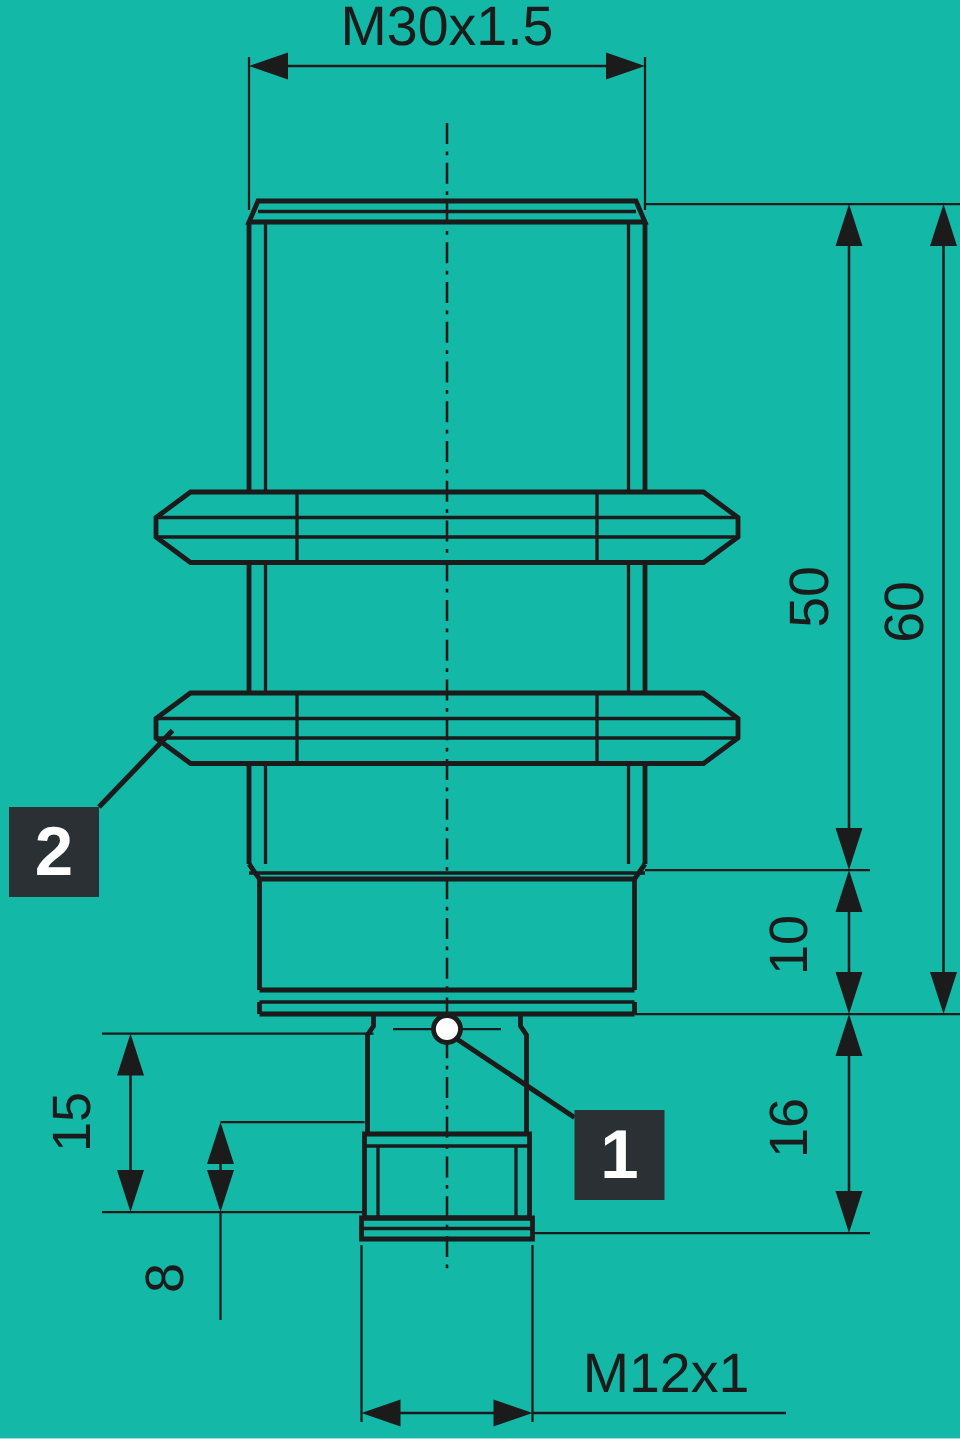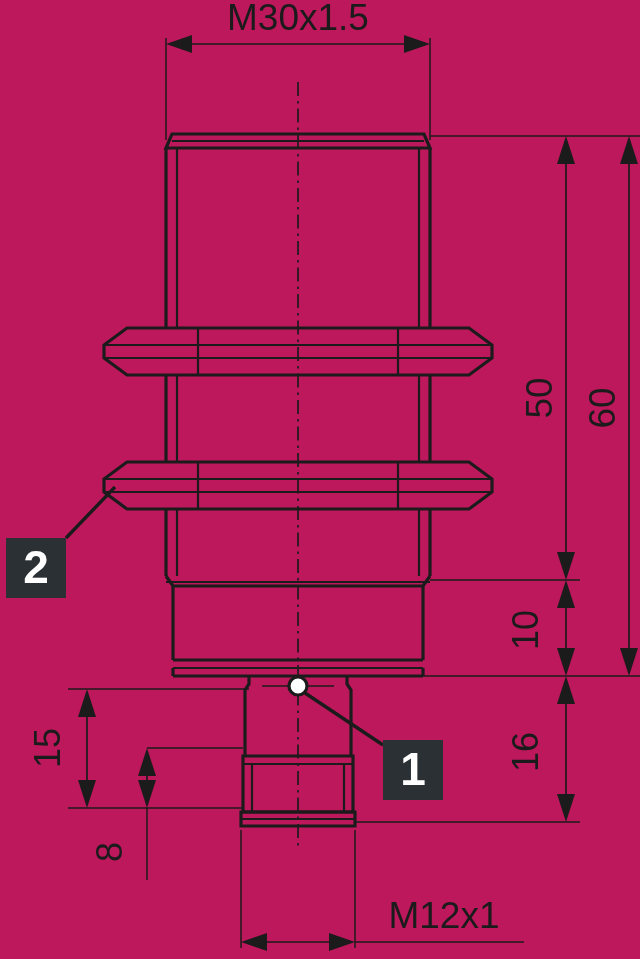--- a/index.html
+++ b/index.html
@@ -8,21 +8,21 @@
     padding: 0;
     background: #ffffff;
   }
   body {
     font-family: "Liberation Sans", sans-serif;
   }
   #drawing-root {
     position: relative;
     width: 640px;
     height: 959px;
-    background: #be185d;
+    background: #14b8a6;
     overflow: hidden;
   }
   svg#drawing {
     display: block;
     width: 640px;
     height: 959px;
   }
   .outline {
     fill: none;
     stroke: #1b1b1b;

